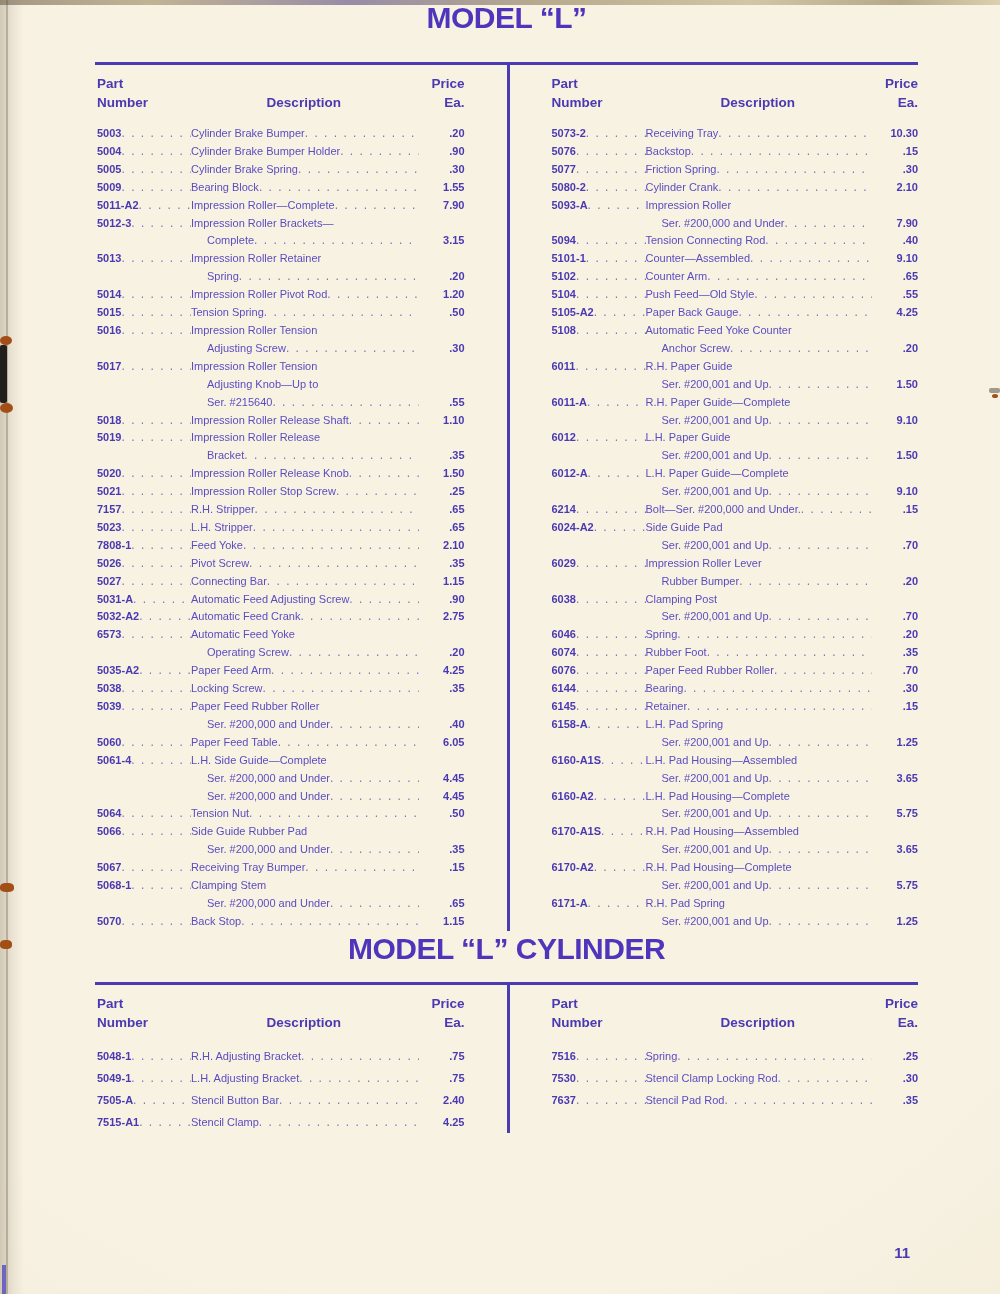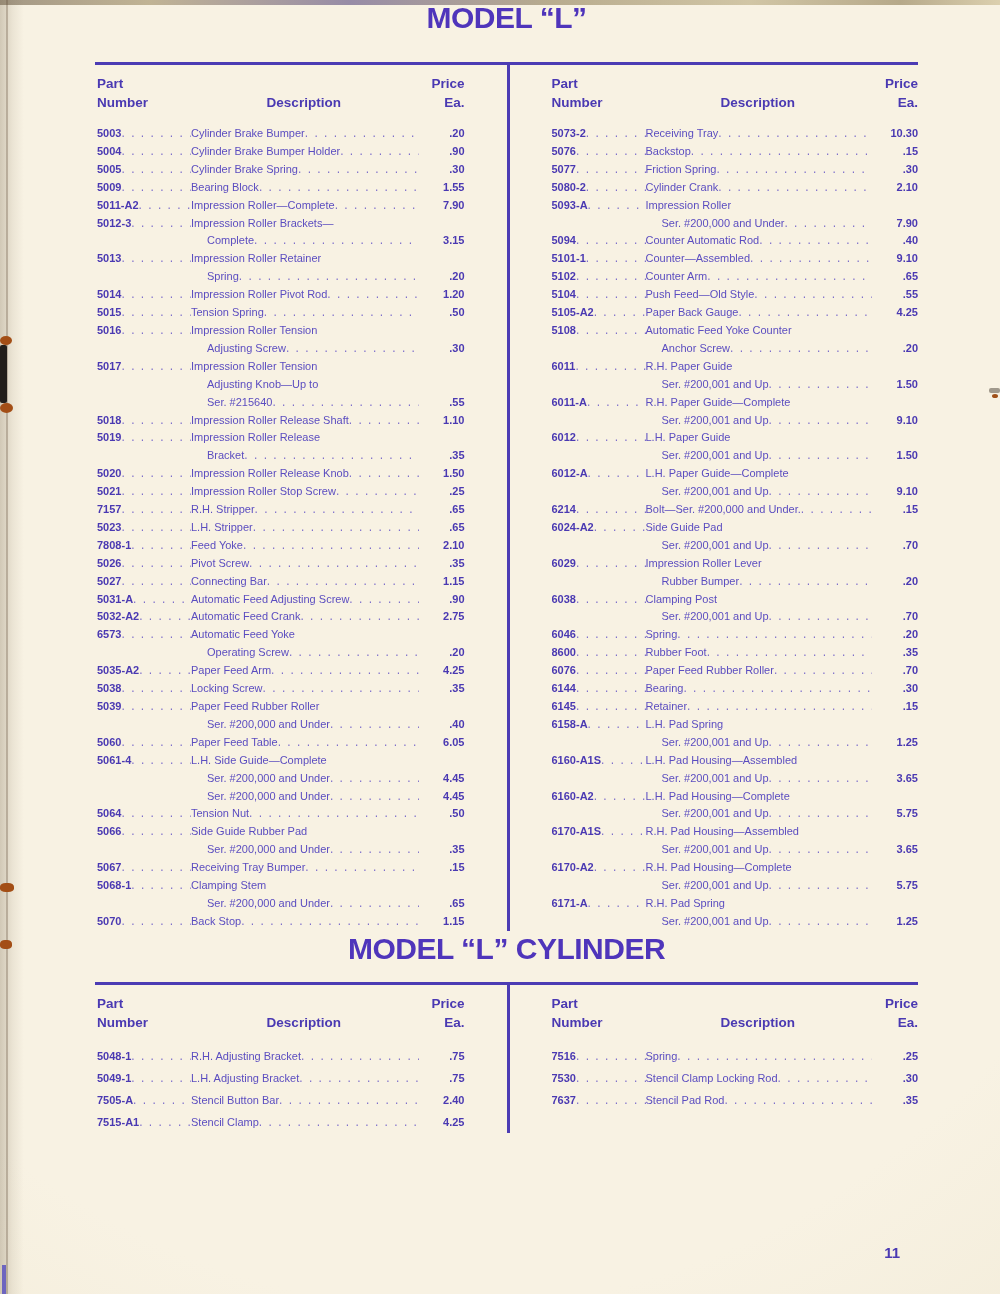--- a/index.html
+++ b/index.html
@@ -56,21 +56,21 @@
   .tbl-2 .line{line-height:22px;}
   .line{display:flex;align-items:baseline;padding-left:2px;}
   .line.cont{padding-left:112px;}
   .part-cell{display:flex;align-items:baseline;width:94px;flex:none;overflow:hidden;}
   .part-num{font-weight:bold;color:var(--ink-bold);white-space:nowrap;}
   .desc{white-space:nowrap;color:var(--ink);}
   .leader{flex:1 1 0;overflow:hidden;white-space:nowrap;color:var(--dots);min-width:4px;}
   .leader::after{content:". . . . . . . . . . . . . . . . . . . . . . . . . . . . . . . . . . . . . . . . . . . . . . . . . . . . . . . . . . . . . . . . ";letter-spacing:1.5px;font-size:12px;}
   .price{width:46px;flex:none;text-align:right;font-weight:bold;color:var(--ink-bold);}
 
-  .page-number{position:absolute;top:1244px;right:100px;font-size:15px;font-weight:bold;color:var(--ink-bold);}
+  .page-number{position:absolute;top:1244px;right:90px;font-size:15px;font-weight:bold;color:var(--ink-bold);}
 </style>
 </head>
 <body>
 
 <div class="page">
   <div class="top-edge"></div>
   <div class="left-fold"></div>
   <div class="crease-line"></div>
   <div class="staple-bar"></div>
   <div class="rust rust-1"></div>
@@ -563,21 +563,21 @@
                   <span class="leader"></span>
                   <span class="price">7.90</span>
                 </div>
               </div>
               <div class="row">
                 <div class="line">
                   <span class="part-cell">
                     <span class="part-num">5094</span>
                     <span class="leader"></span>
                   </span>
-                  <span class="desc">Counter Automatic Rod</span>
+                  <span class="desc">Tension Connecting Rod</span>
                   <span class="leader"></span>
                   <span class="price">.40</span>
                 </div>
               </div>
               <div class="row">
                 <div class="line">
                   <span class="part-cell">
                     <span class="part-num">5101-1</span>
                     <span class="leader"></span>
                   </span>
@@ -749,21 +749,21 @@
                     <span class="leader"></span>
                   </span>
                   <span class="desc">Spring</span>
                   <span class="leader"></span>
                   <span class="price">.20</span>
                 </div>
               </div>
               <div class="row">
                 <div class="line">
                   <span class="part-cell">
-                    <span class="part-num">8600</span>
+                    <span class="part-num">6074</span>
                     <span class="leader"></span>
                   </span>
                   <span class="desc">Rubber Foot</span>
                   <span class="leader"></span>
                   <span class="price">.35</span>
                 </div>
               </div>
               <div class="row">
                 <div class="line">
                   <span class="part-cell">

